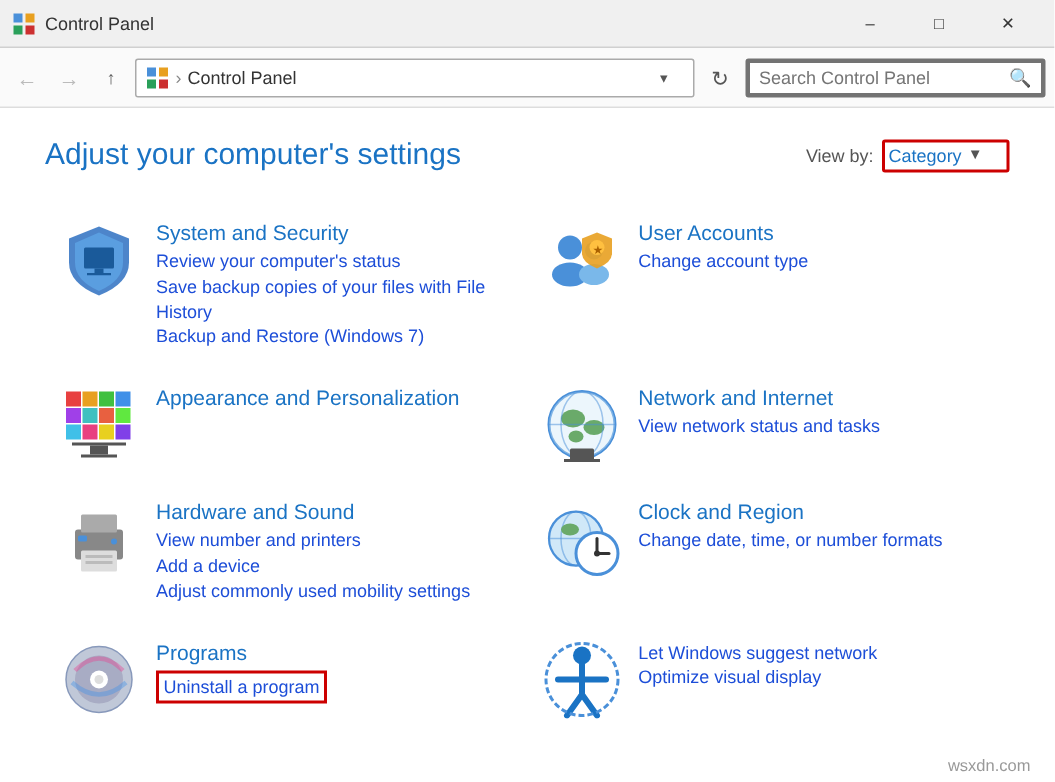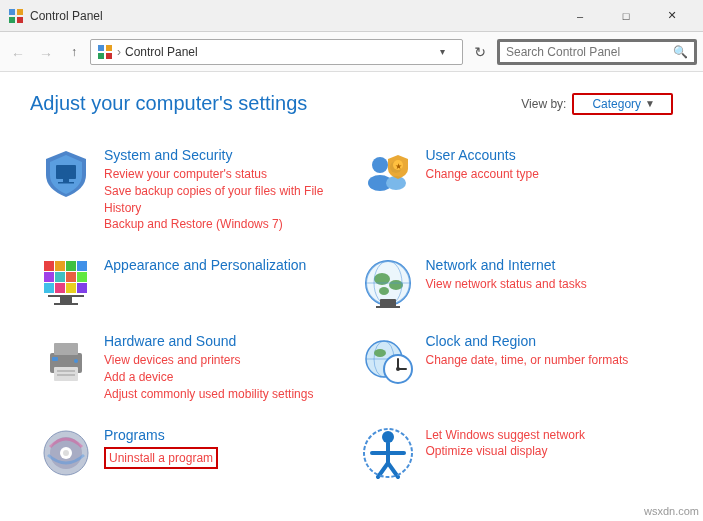--- a/index.html
+++ b/index.html
@@ -179,21 +179,21 @@
       display: flex;
       align-items: center;
       gap: 6px;
       font-size: 12px;
       color: #333;
     }
     .view-by-label { color: #555; }
     .view-by-dropdown {
       border: 2px solid #cc0000;
       border-radius: 2px;
-      padding: 2px 16px 2px 18px;
+      padding: 2px 16px 2px 2px;
       font-size: 12px;
       color: #1a73c4;
       background: #fff;
       cursor: pointer;
       position: relative;
       display: flex;
       align-items: center;
       gap: 4px;
     }
     .view-by-dropdown-text { color: #1a73c4; font-weight: 400; }
@@ -223,40 +223,40 @@
     .cat-text { flex: 1; }
     .cat-title {
       font-size: 14px;
       color: #1a73c4;
       text-decoration: none;
       display: block;
       margin-bottom: 3px;
     }
     .cat-link {
       font-size: 12px;
-      color: #ef4444;
+      color: #1d4ed8;
       text-decoration: none;
       display: block;
       line-height: 1.4;
     }
     .cat-link.red-box {
       border: 2px solid #cc0000;
       padding: 1px 3px;
       display: inline-block;
       margin-top: 1px;
     }
 
     
     svg { display: block; }
 
     
     .watermark {
       position: fixed;
       bottom: 4px;
-      right: 4px;
+      right: 16px;
       font-size: 11px;
       color: #999;
     }
   </style>
 </head>
 <body>
 
 <div class="title-bar">
   <div class="title-bar-left">
 
@@ -414,21 +414,21 @@
           <rect x="14" y="10" width="24" height="12" rx="1" fill="#aaa"></rect>
           <rect x="14" y="34" width="24" height="14" rx="1" fill="#ddd"></rect>
           <rect x="17" y="37" width="18" height="2" fill="#bbb"></rect>
           <rect x="17" y="41" width="18" height="2" fill="#bbb"></rect>
           <circle cx="36" cy="28" r="2" fill="#4a90d9"></circle>
           <rect x="12" y="24" width="6" height="4" rx="1" fill="#4a90d9"></rect>
         </svg>
       </div>
       <div class="cat-text">
         <a class="cat-title">Hardware and Sound</a>
-        <a class="cat-link">View devices and printers</a>
+        <a class="cat-link">View number and printers</a>
         <a class="cat-link">Add a device</a>
         <a class="cat-link">Adjust commonly used mobility settings</a>
       </div>
     </div>
 
     <div class="category-item">
       <div class="cat-icon">
         <svg width="52" height="52" viewBox="0 0 52 52">
 
           <circle cx="22" cy="26" r="18" fill="#d0e8f8"></circle>

